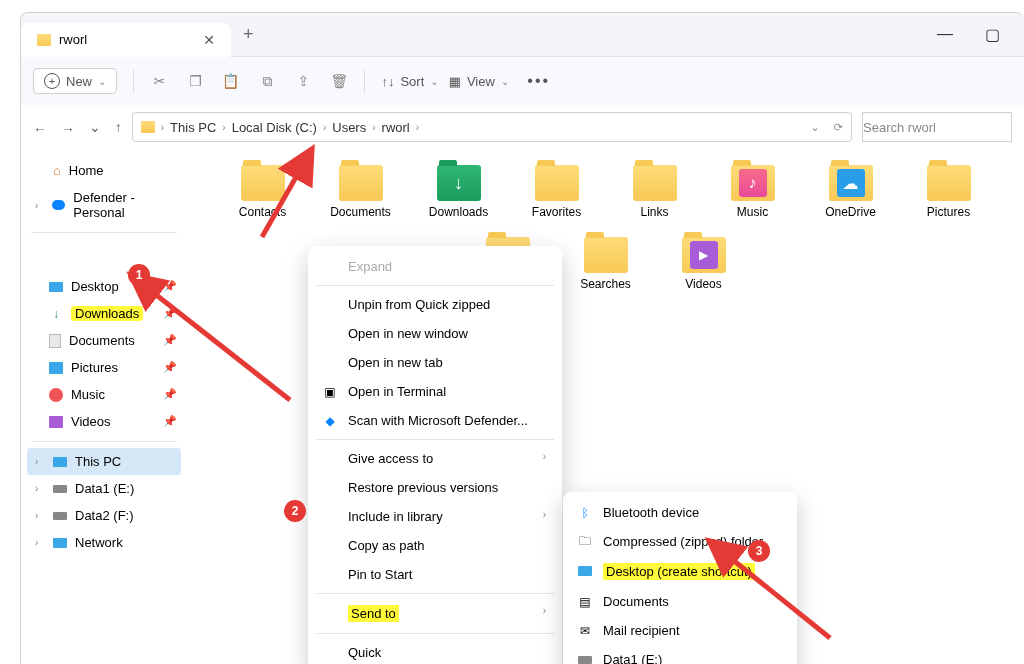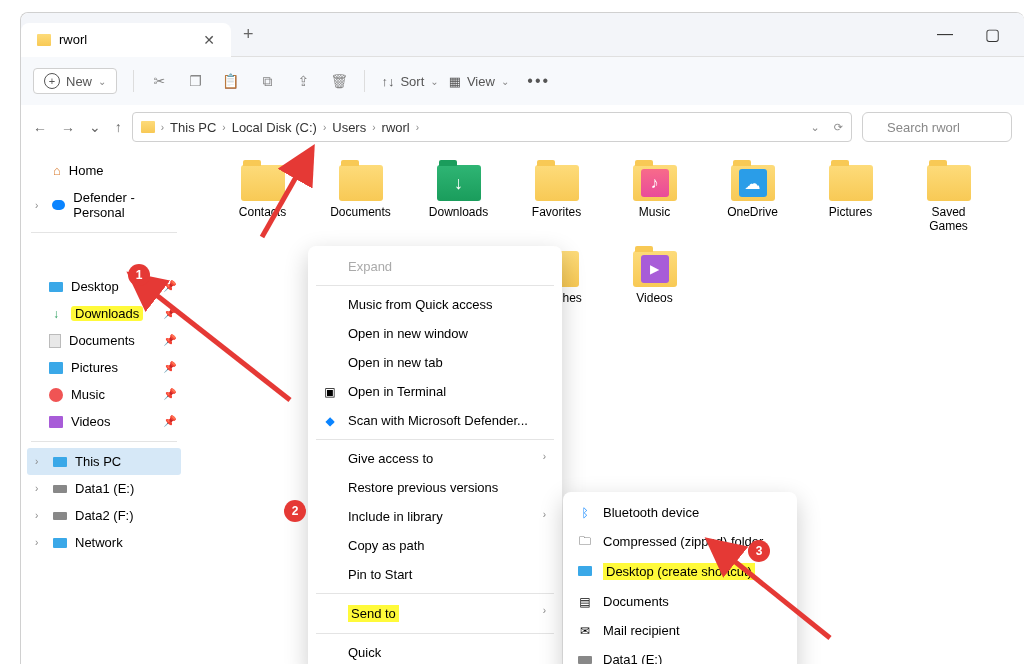--- a/index.html
+++ b/index.html
@@ -23,21 +23,21 @@
 .sort-btn, .view-btn { display: flex; align-items: center; gap: 6px; }
 .dots { font-size: 16px; letter-spacing: 2px; margin-left: 8px; }
 
 .navbar { display: flex; align-items: center; height: 44px; padding: 6px 12px; gap: 10px; }
 .nav-arrows { display: flex; gap: 14px; color: #666; font-size: 14px; }
 .addr { flex: 1; border: 1px solid #d0d0d0; border-radius: 4px; height: 30px; display: flex; align-items: center; padding: 0 8px; font-size: 13px; gap: 6px; }
 .addr .folder-ic { width: 14px; height: 12px; background: linear-gradient(#fddb7a, #f8c955); border-radius: 1px; }
 .addr .seg { color: #333; }
 .addr .car { color: #888; font-size: 10px; }
 .addr-ctrls { margin-left: auto; display: flex; gap: 14px; color: #888; font-size: 11px; }
-.search { width: 150px; border: 1px solid #d0d0d0; border-radius: 6px; height: 30px; padding: 0 24px; font-size: 13px; color: #888; display: flex; align-items: center; }
+.search { width: 150px; border: 1px solid #d0d0d0; border-radius: 0; height: 30px; padding: 0 0; font-size: 13px; color: #888; display: flex; align-items: center; }
 
 .body-area { display: flex; height: calc(100% - 136px); }
 .sidebar { width: 166px; padding: 8px 6px; font-size: 13px; overflow: hidden; }
 .sb-item { display: flex; align-items: center; gap: 8px; padding: 6px 8px; border-radius: 3px; position: relative; }
 .sb-item.sel { background: #d6e8f7; }
 .sb-item.hl { background: #fffa3a; padding: 0 4px; display: inline-block; }
 .sb-caret { width: 10px; color: #888; font-size: 10px; }
 .sb-sub { margin-left: 14px; margin-top: 40px; }
 .sb-pin { position: absolute; right: 4px; color: #aaa; font-size: 11px; }
 .sb-sep { height: 1px; background: #e4e4e4; margin: 6px 4px; }
@@ -228,20 +228,24 @@
         </div>
       <div class="fitem">
           <div class="folder-big folder-dl"></div>
           <span>Downloads</span>
         </div>
       <div class="fitem">
           <div class="folder-big"></div>
           <span>Favorites</span>
         </div>
       <div class="fitem">
+          <div class="folder-big"></div>
+          <span>Links</span>
+        </div>
+      <div class="fitem">
           <div class="folder-big folder-music"></div>
           <span>Music</span>
         </div>
       <div class="fitem">
           <div class="folder-big folder-od"></div>
           <span>OneDrive</span>
         </div>
       <div class="fitem">
           <div class="folder-big"></div>
           <span>Pictures</span>
@@ -261,21 +265,21 @@
     </div>
   </div>
 </div>
 
 <div class="ctx-menu main">
   <div class="ctx-item disabled">
       <span>Expand</span>
     </div>
   <div class="ctx-sep"></div>
   <div class="ctx-item">
-      <span>Music from Quick access</span>
+      <span>Unpin from Quick zipped</span>
     </div>
   <div class="ctx-item">
       <span>Open in new window</span>
     </div>
   <div class="ctx-item">
       <span>Open in new tab</span>
     </div>
   <div class="ctx-item">
       <span class="ctx-ic">▣</span>
       <span>Open in Terminal</span>

